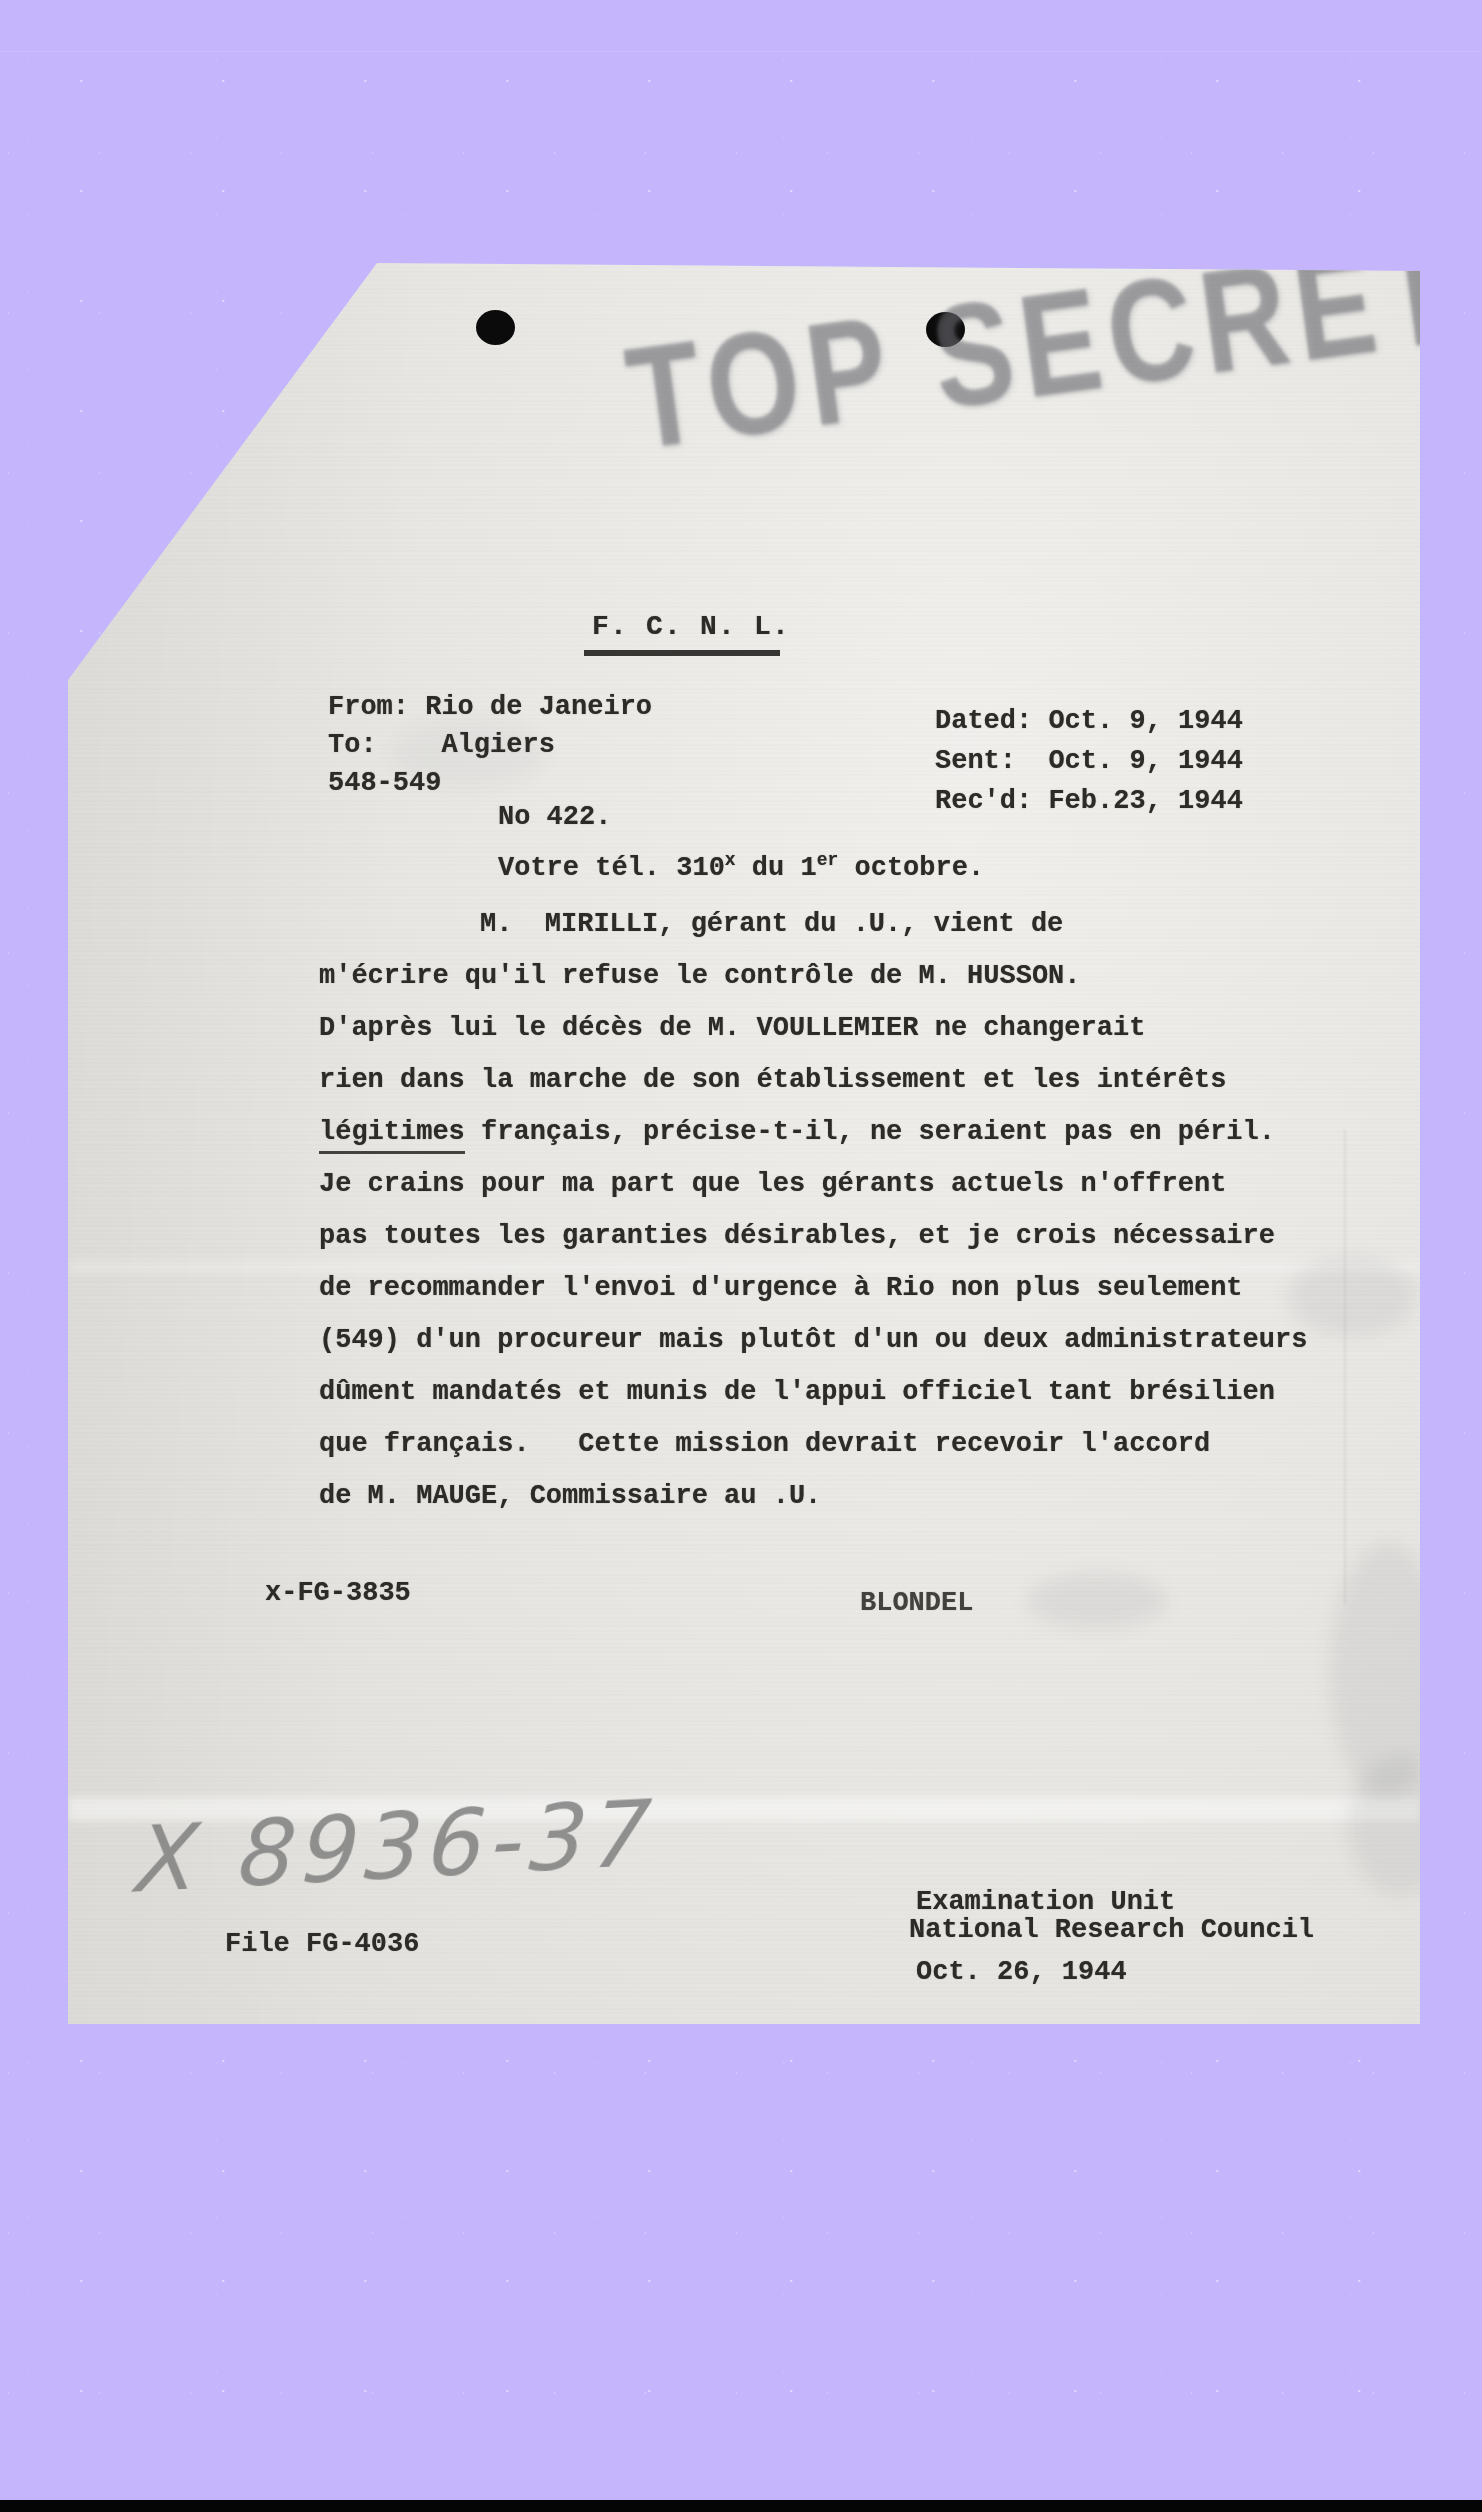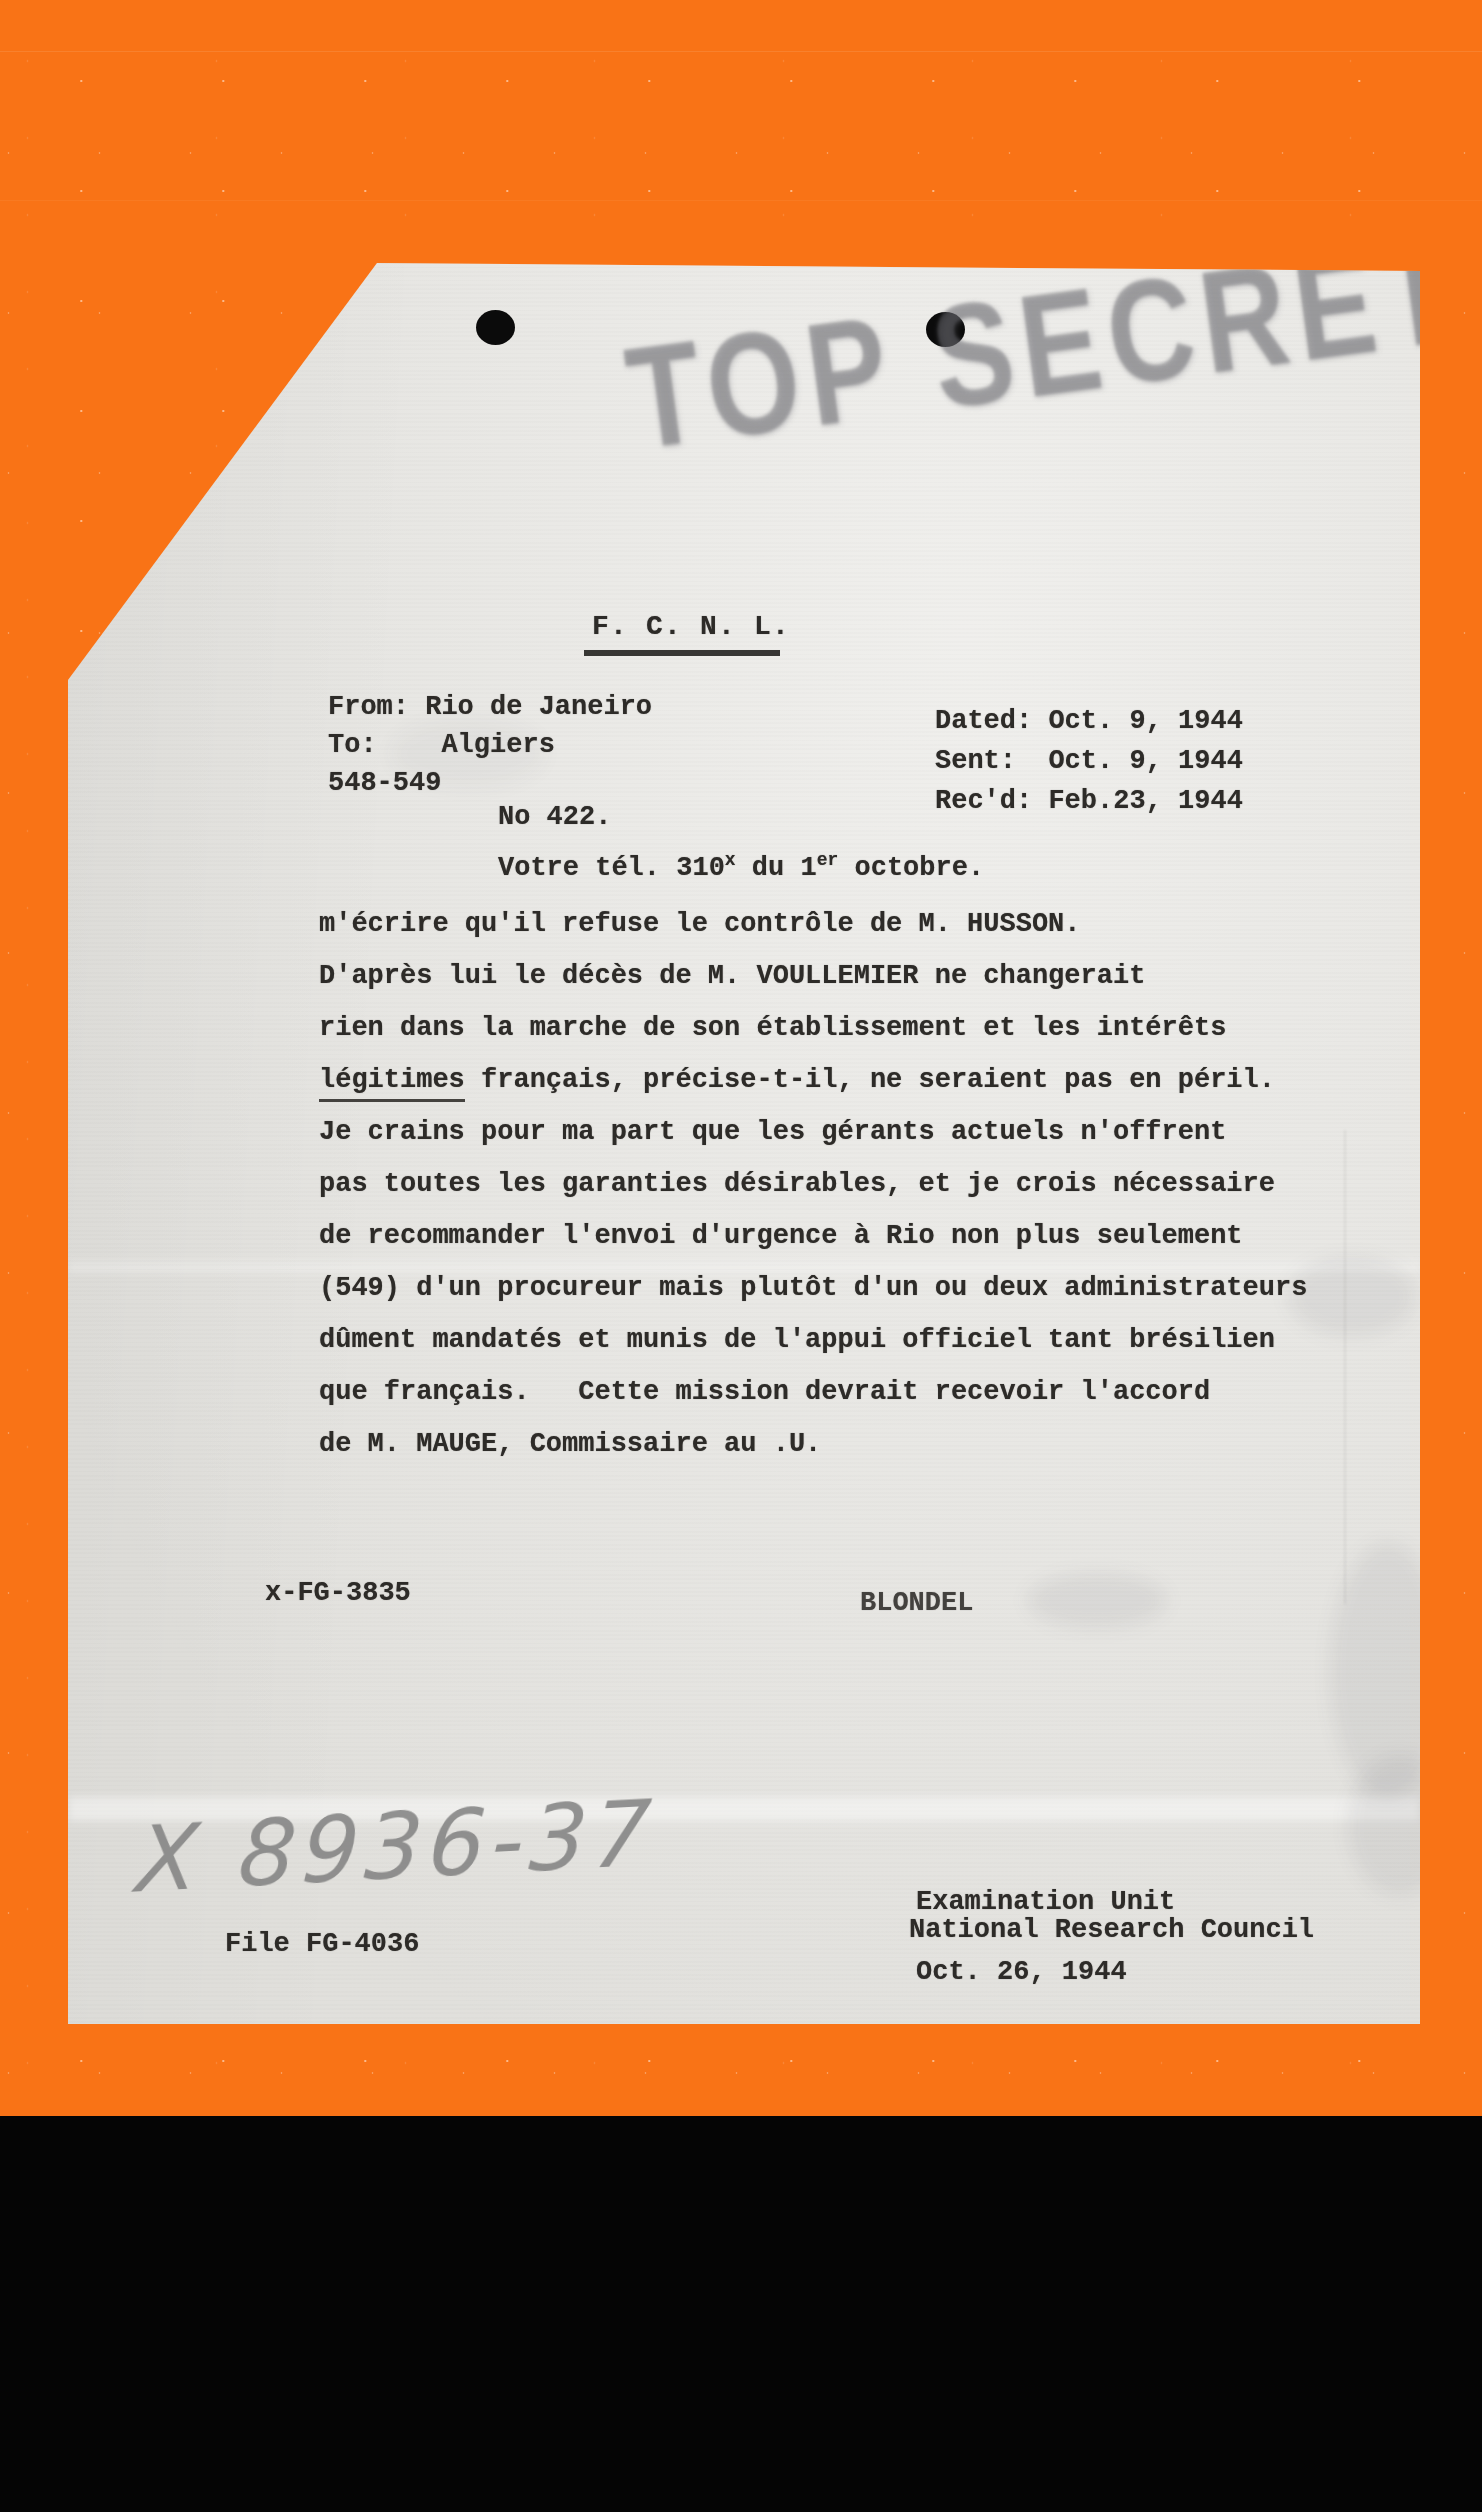--- a/index.html
+++ b/index.html
@@ -1,16 +1,16 @@
 <!DOCTYPE html>
 <html style="font-size:9.7px"><head>
 <meta charset="utf-8">
 <style>
   html,body{margin:0;padding:0;background:#050505;}
-  .scene{position:relative;width:1482px;height:2116px;background:#f97316;overflow:hidden;}
+  .scene{position:relative;width:1482px;height:2500px;background:#c4b5fd;overflow:hidden;}
 
   
   .speckles{position:absolute;inset:0;
     background-image:
       radial-gradient(circle, rgba(255,255,255,0.50) 0.7px, transparent 1.5px),
       radial-gradient(circle, rgba(255,255,255,0.30) 0.6px, transparent 1.2px),
       radial-gradient(circle, rgba(255,255,255,0.22) 0.6px, transparent 1.1px);
     background-size:142px 110px, 91px 160px, 189px 77px;
     background-position:10.3px 26px, 54px 73px, 122px 22.5px;}
   .film-line{position:absolute;background:rgba(255,255,255,0.10);filter:blur(0.6px);}
@@ -92,20 +92,21 @@
     <div class="typed" style="left:328px;top:768px;">548-549</div>
 
     <div class="typed" style="left:935px;top:706px;">Dated: Oct. 9, 1944</div>
     <div class="typed" style="left:935px;top:746px;">Sent:  Oct. 9, 1944</div>
     <div class="typed" style="left:935px;top:786px;">Rec'd: Feb.23, 1944</div>
 
     <div class="typed" style="left:498px;top:802px;">No 422.</div>
     <div class="typed" style="left:498px;top:853px;"><span>Votre tél. 310</span><span class="sup">x</span><span> du 1</span><span class="sup">er</span><span> octobre.</span></div>
 
     <div class="body-paragraph">
+        <div class="body-line indent"><span>M.  MIRILLI, gérant du .U., vient de</span></div>
         <div class="body-line"><span>m'écrire qu'il refuse le contrôle de M. HUSSON.</span></div>
         <div class="body-line"><span>D'après lui le décès de M. VOULLEMIER ne changerait</span></div>
         <div class="body-line"><span>rien dans la marche de son établissement et les intérêts</span></div>
         <div class="body-line"><span class="uword">légitimes</span><span> français, précise-t-il, ne seraient pas en péril.</span></div>
         <div class="body-line"><span>Je crains pour ma part que les gérants actuels n'offrent</span></div>
         <div class="body-line"><span>pas toutes les garanties désirables, et je crois nécessaire</span></div>
         <div class="body-line"><span>de recommander l'envoi d'urgence à Rio non plus seulement</span></div>
         <div class="body-line"><span>(549) d'un procureur mais plutôt d'un ou deux administrateurs</span></div>
         <div class="body-line"><span>dûment mandatés et munis de l'appui officiel tant brésilien</span></div>
         <div class="body-line"><span>que français.   Cette mission devrait recevoir l'accord</span></div>

